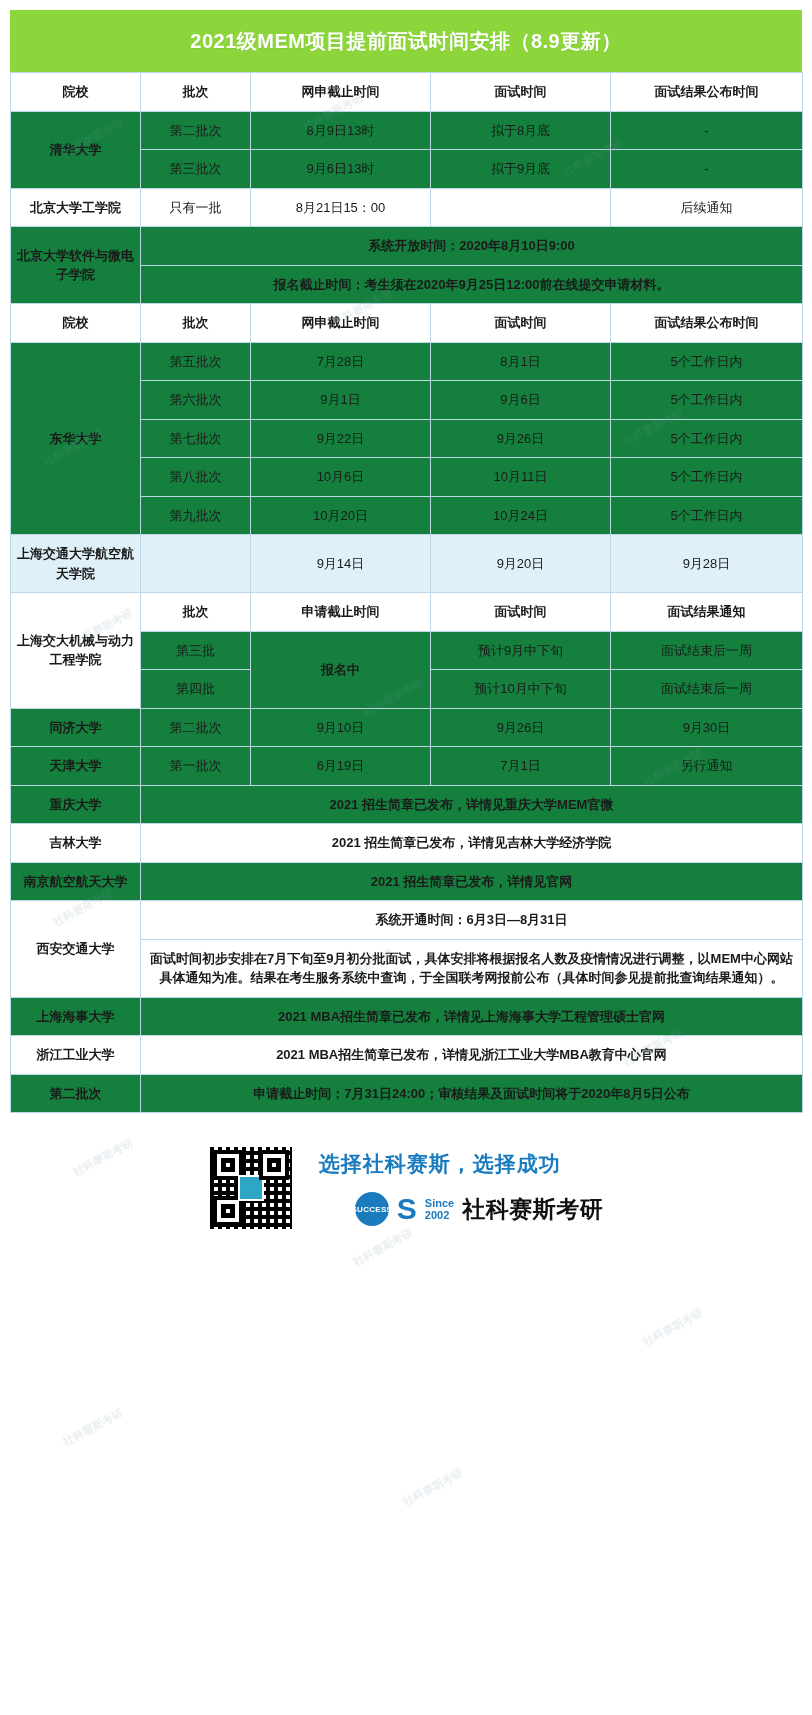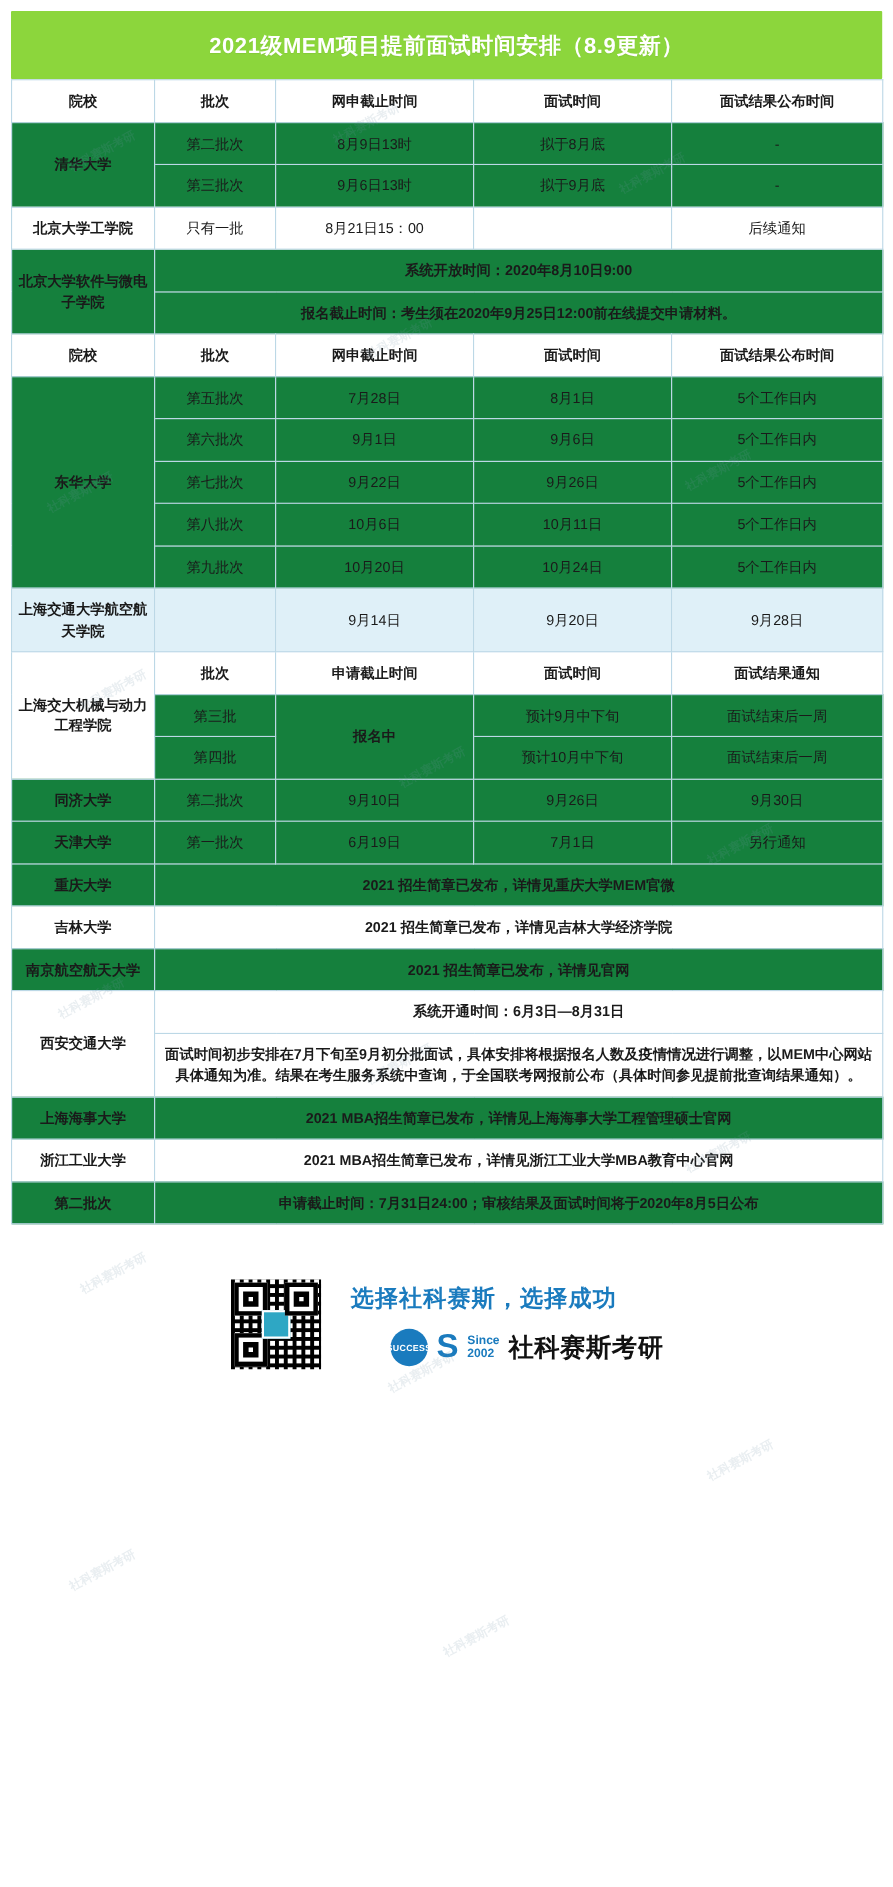--- a/index.html
+++ b/index.html
@@ -80,21 +80,20 @@
   td.center-note {
     font-weight: bold;
   }
   
   .footer {
     height: 150px;
     display: flex;
     align-items: center;
     justify-content: center;
     gap: 26px;
-    padding-top: 16px;
   }
   .qr {
     width: 82px;
     height: 82px;
     background-color: #ffffff;
     background-image:
       repeating-linear-gradient(90deg, #000 0 4px, transparent 4px 8px),
       repeating-linear-gradient(0deg, #000 0 4px, transparent 4px 8px);
     background-size: 8px 8px, 8px 8px;
     position: relative;

